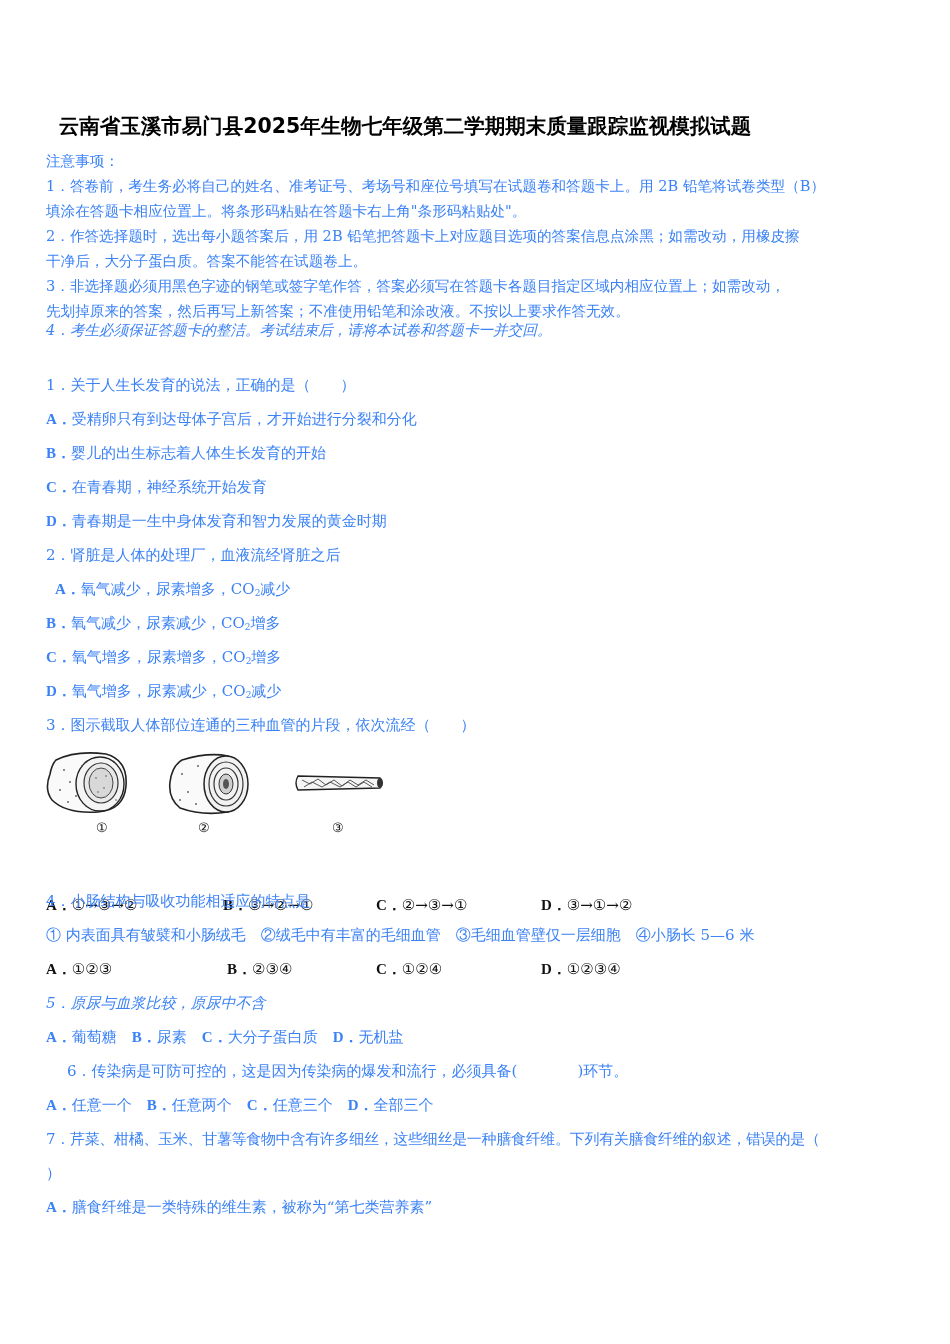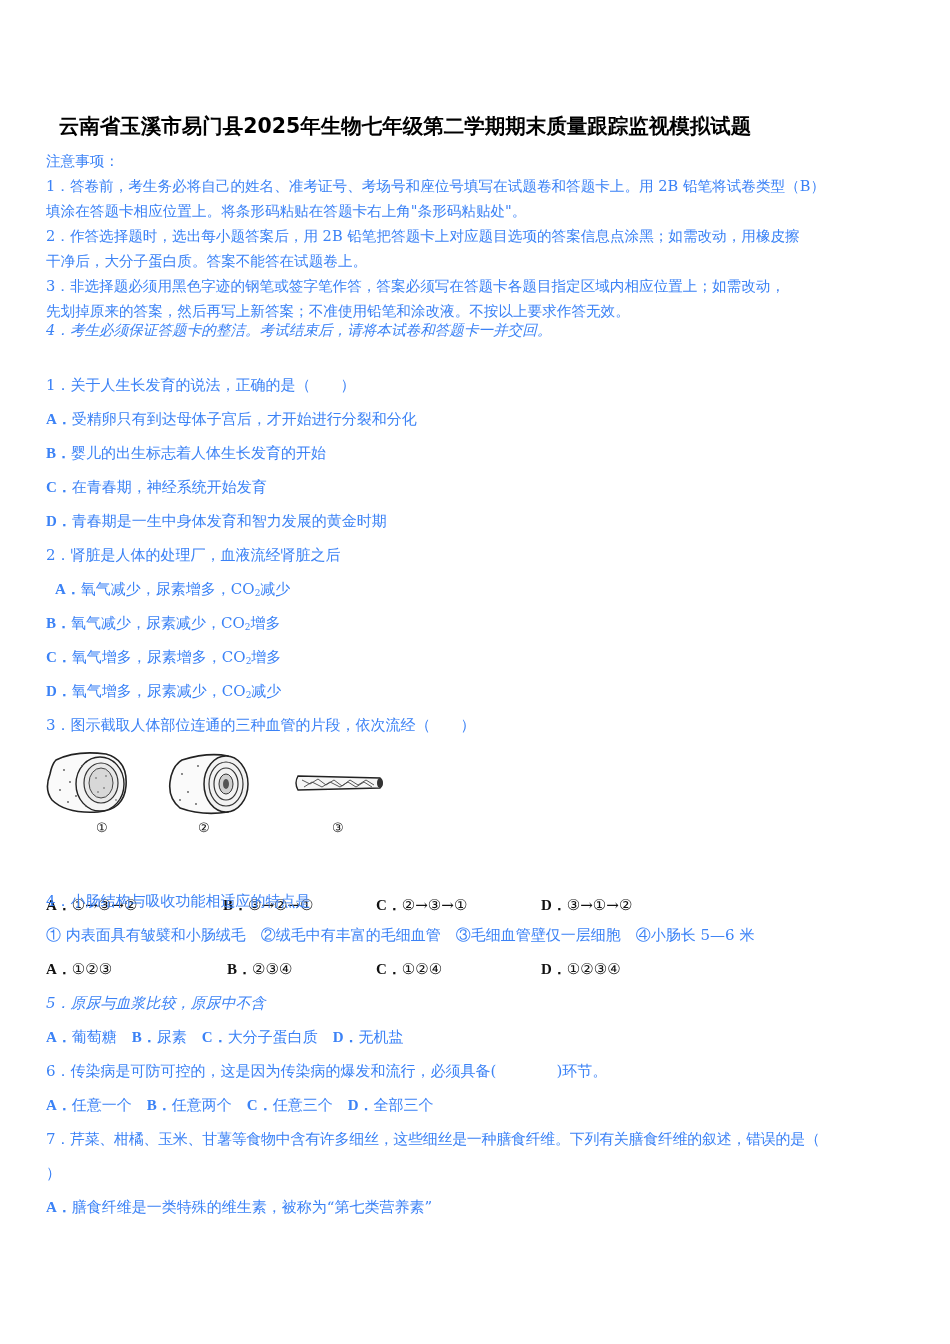--- a/index.html
+++ b/index.html
@@ -126,21 +126,21 @@
   </div>
 
   <div>
     <div class="line" style="top:993px;font-style:italic;">5．原尿与血浆比较，原尿中不含</div>
     <div class="line" style="top:1027px;">
       <span><span class="opt-label">A．</span><span>葡萄糖</span></span> <span><span class="opt-label">B．</span><span>尿素</span></span> <span><span class="opt-label">C．</span><span>大分子蛋白质</span></span> <span><span class="opt-label">D．</span><span>无机盐</span></span>
     </div>
   </div>
 
   <div>
-    <div class="line" style="top:1061px;">6．传染病是可防可控的，这是因为传染病的爆发和流行，必须具备(　　　　)环节。</div>
+    <div class="line" style="top:1061px;margin-left:21px;">6．传染病是可防可控的，这是因为传染病的爆发和流行，必须具备(　　　　)环节。</div>
     <div class="line" style="top:1095px;">
       <span><span class="opt-label">A．</span><span>任意一个</span></span> <span><span class="opt-label">B．</span><span>任意两个</span></span> <span><span class="opt-label">C．</span><span>任意三个</span></span> <span><span class="opt-label">D．</span><span>全部三个</span></span>
     </div>
   </div>
 
   <div>
     <div class="line" style="top:1129px; letter-spacing:-0.3px;">7．芹菜、柑橘、玉米、甘薯等食物中含有许多细丝，这些细丝是一种膳食纤维。下列有关膳食纤维的叙述，错误的是（</div>
     <div class="line" style="top:1163px;">）</div>
     <div class="line" style="top:1197px;"><span class="opt-label">A．</span><span>膳食纤维是一类特殊的维生素，被称为“第七类营养素”</span></div>
   </div>

